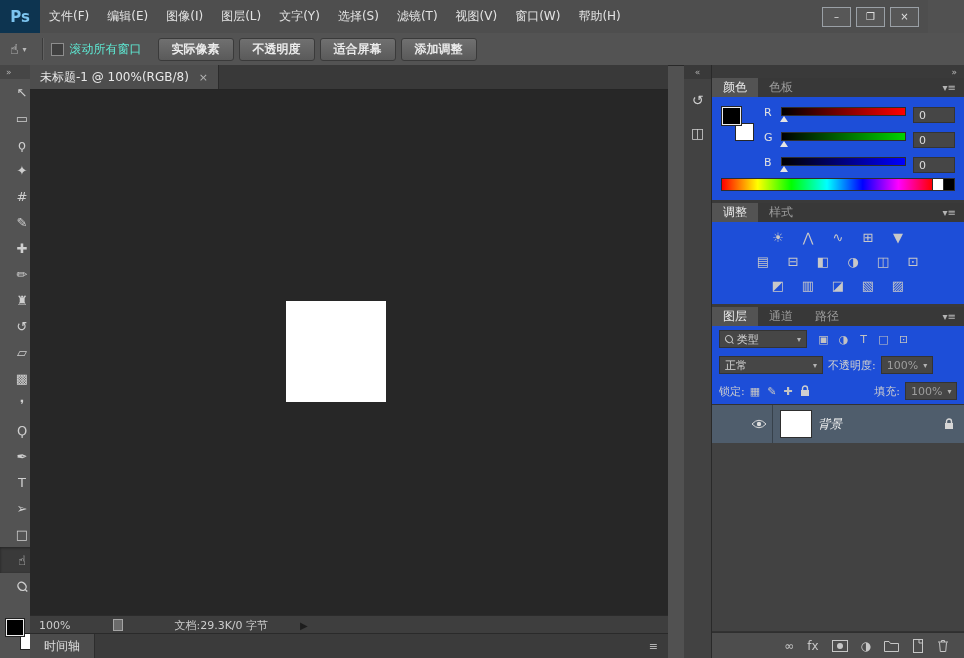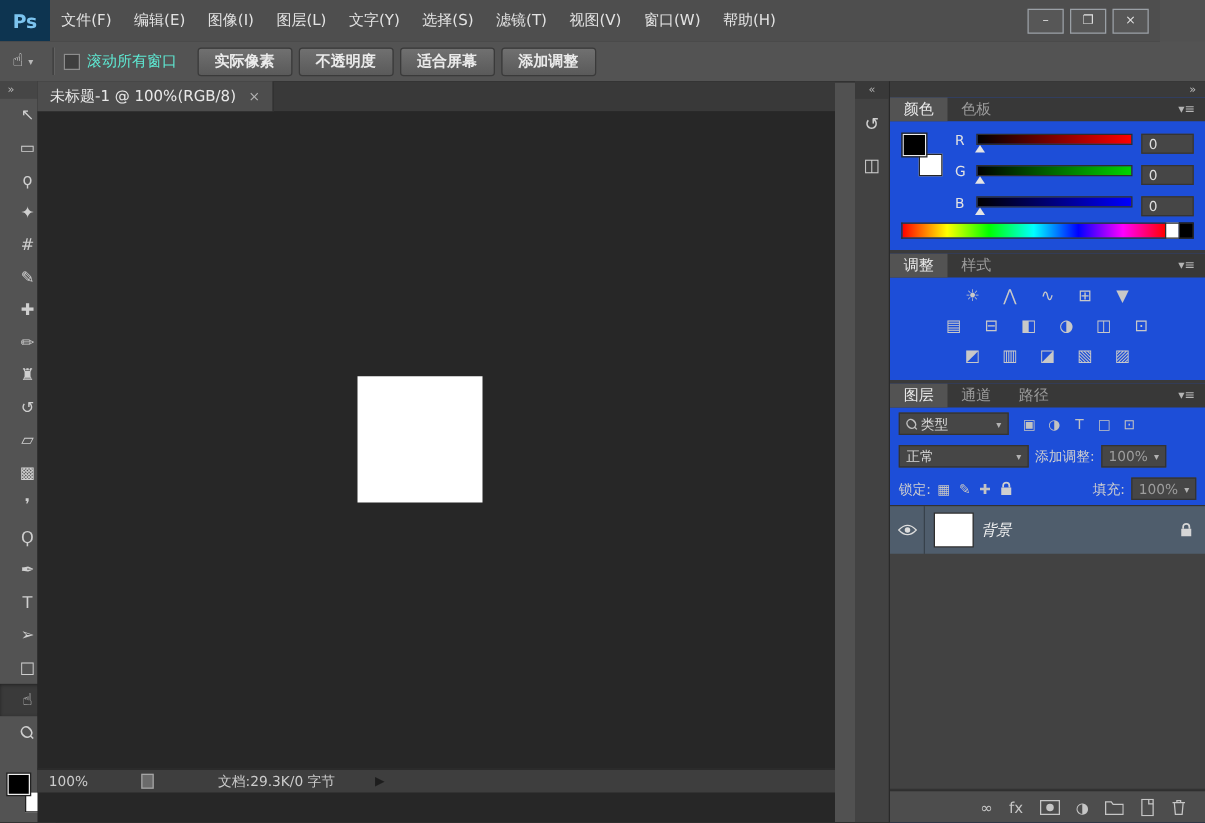--- a/index.html
+++ b/index.html
@@ -118,21 +118,21 @@
   .combo.small{width:52px;color:#9d9d9d;}
   .mag{font-size:11px;color:#c0c0c0;margin-right:3px;}
   .filter-icons{display:flex;gap:3px;margin-left:3px;}
   .f-icon{width:17px;height:17px;display:flex;align-items:center;justify-content:center;
           color:#c2c2c2;font-size:11px;}
   .lbl{font-size:11px;color:#cfcfcf;}
   .lock-icons{display:flex;gap:7px;align-items:center;}
   .l-icon{color:#c4c4c4;font-size:11px;display:flex;align-items:center;}
   .spacer{flex:1;}
   .layer-list{flex:1;background:#424242;border-top:1px solid #323232;border-bottom:1px solid #323232;min-height:0;}
-  .layer-row{height:38px;background:#4f5d6c;display:flex;align-items:center;}
+  .layer-row{height:38px;background:#4f5d6c;display:flex;align-items:center;padding-left:33px;}
   .eye-cell{width:27px;height:100%;border-right:1px solid rgba(0,0,0,.3);display:flex;
             align-items:center;justify-content:center;flex:none;}
   .layer-thumb{width:30px;height:26px;background:#fff;box-shadow:0 0 0 1px #2e2e2e;margin:0 7px 0 8px;flex:none;}
   .layer-name{font-style:italic;font-size:12px;color:#f2f2f2;}
   .layer-lock{margin-left:auto;margin-right:10px;display:flex;align-items:center;}
   .lp-bottom{height:25px;background:#4d4d4d;border-top:1px solid #2f2f2f;display:flex;align-items:center;
              justify-content:flex-end;gap:13px;padding:0 15px;flex:none;}
   .lpb-icon{color:#c6c6c6;font-size:12px;display:flex;align-items:center;line-height:1;}
 </style>
 </head>
@@ -250,20 +250,24 @@
     </div>
     <div class="canvas">
       <div class="artboard"></div>
     </div>
     <div class="statusbar">
       <span class="zoom-field">100%</span>
       <span class="page-icon"></span>
       <span class="doc-info">文档:29.3K/0 字节</span>
       <span class="status-arrow">▶</span>
     </div>
+    <div class="timelinebar">
+      <div class="tl-tab">时间轴</div>
+      <span class="tl-menu">≡</span>
+    </div>
   </div>
 
   <div class="icon-strip">
     <div class="strip-head">«</div>
     <div class="strip-btn">
         <span>↺</span>
       </div>
     <div class="strip-btn">
         <span>◫</span>
       </div>
@@ -374,21 +378,21 @@
           <span class="f-icon">□</span>
           <span class="f-icon">⊡</span>
         </div>
       </div>
 
       <div class="lp-row">
         <div class="combo blend">
           <span>正常</span>
           <span class="arrow">▾</span>
         </div>
-        <span class="lbl">添加调整:</span>
+        <span class="lbl">不透明度:</span>
         <div class="combo small">
           <span>100%</span>
           <span class="arrow">▾</span>
         </div>
       </div>
 
       <div class="lp-row">
         <span class="lbl">锁定:</span>
         <div class="lock-icons">
           <span class="l-icon">▦</span>

